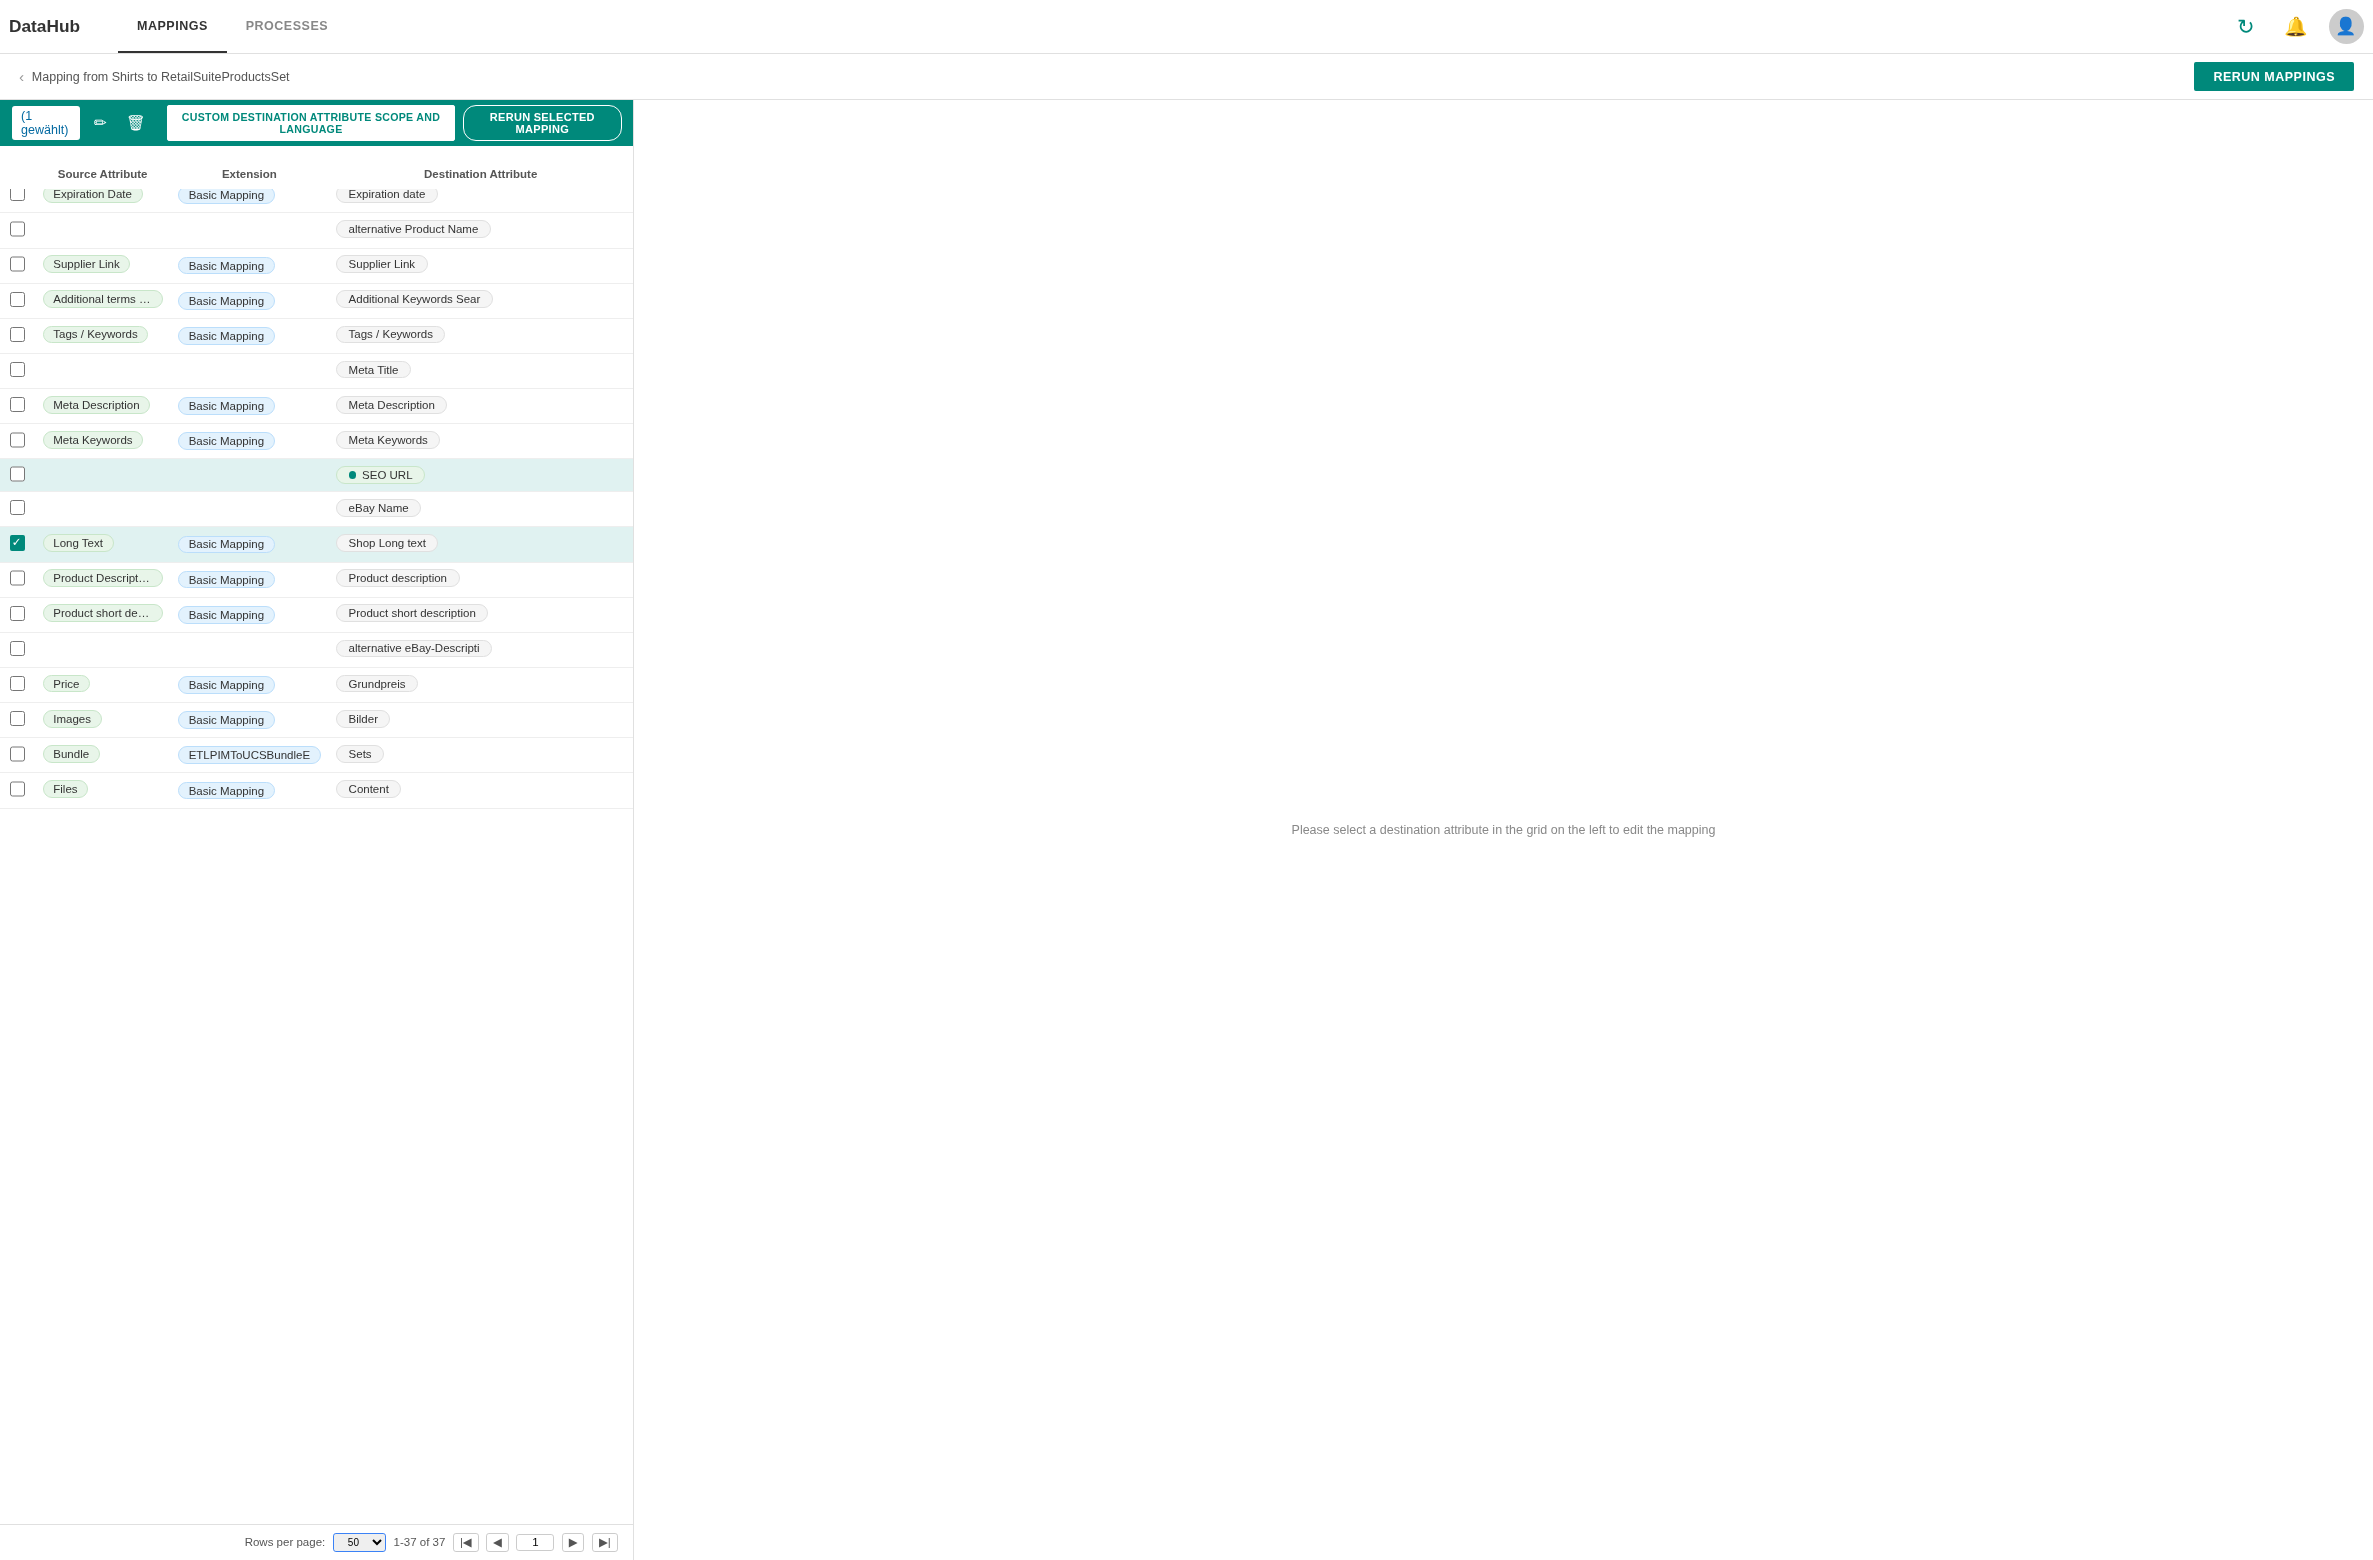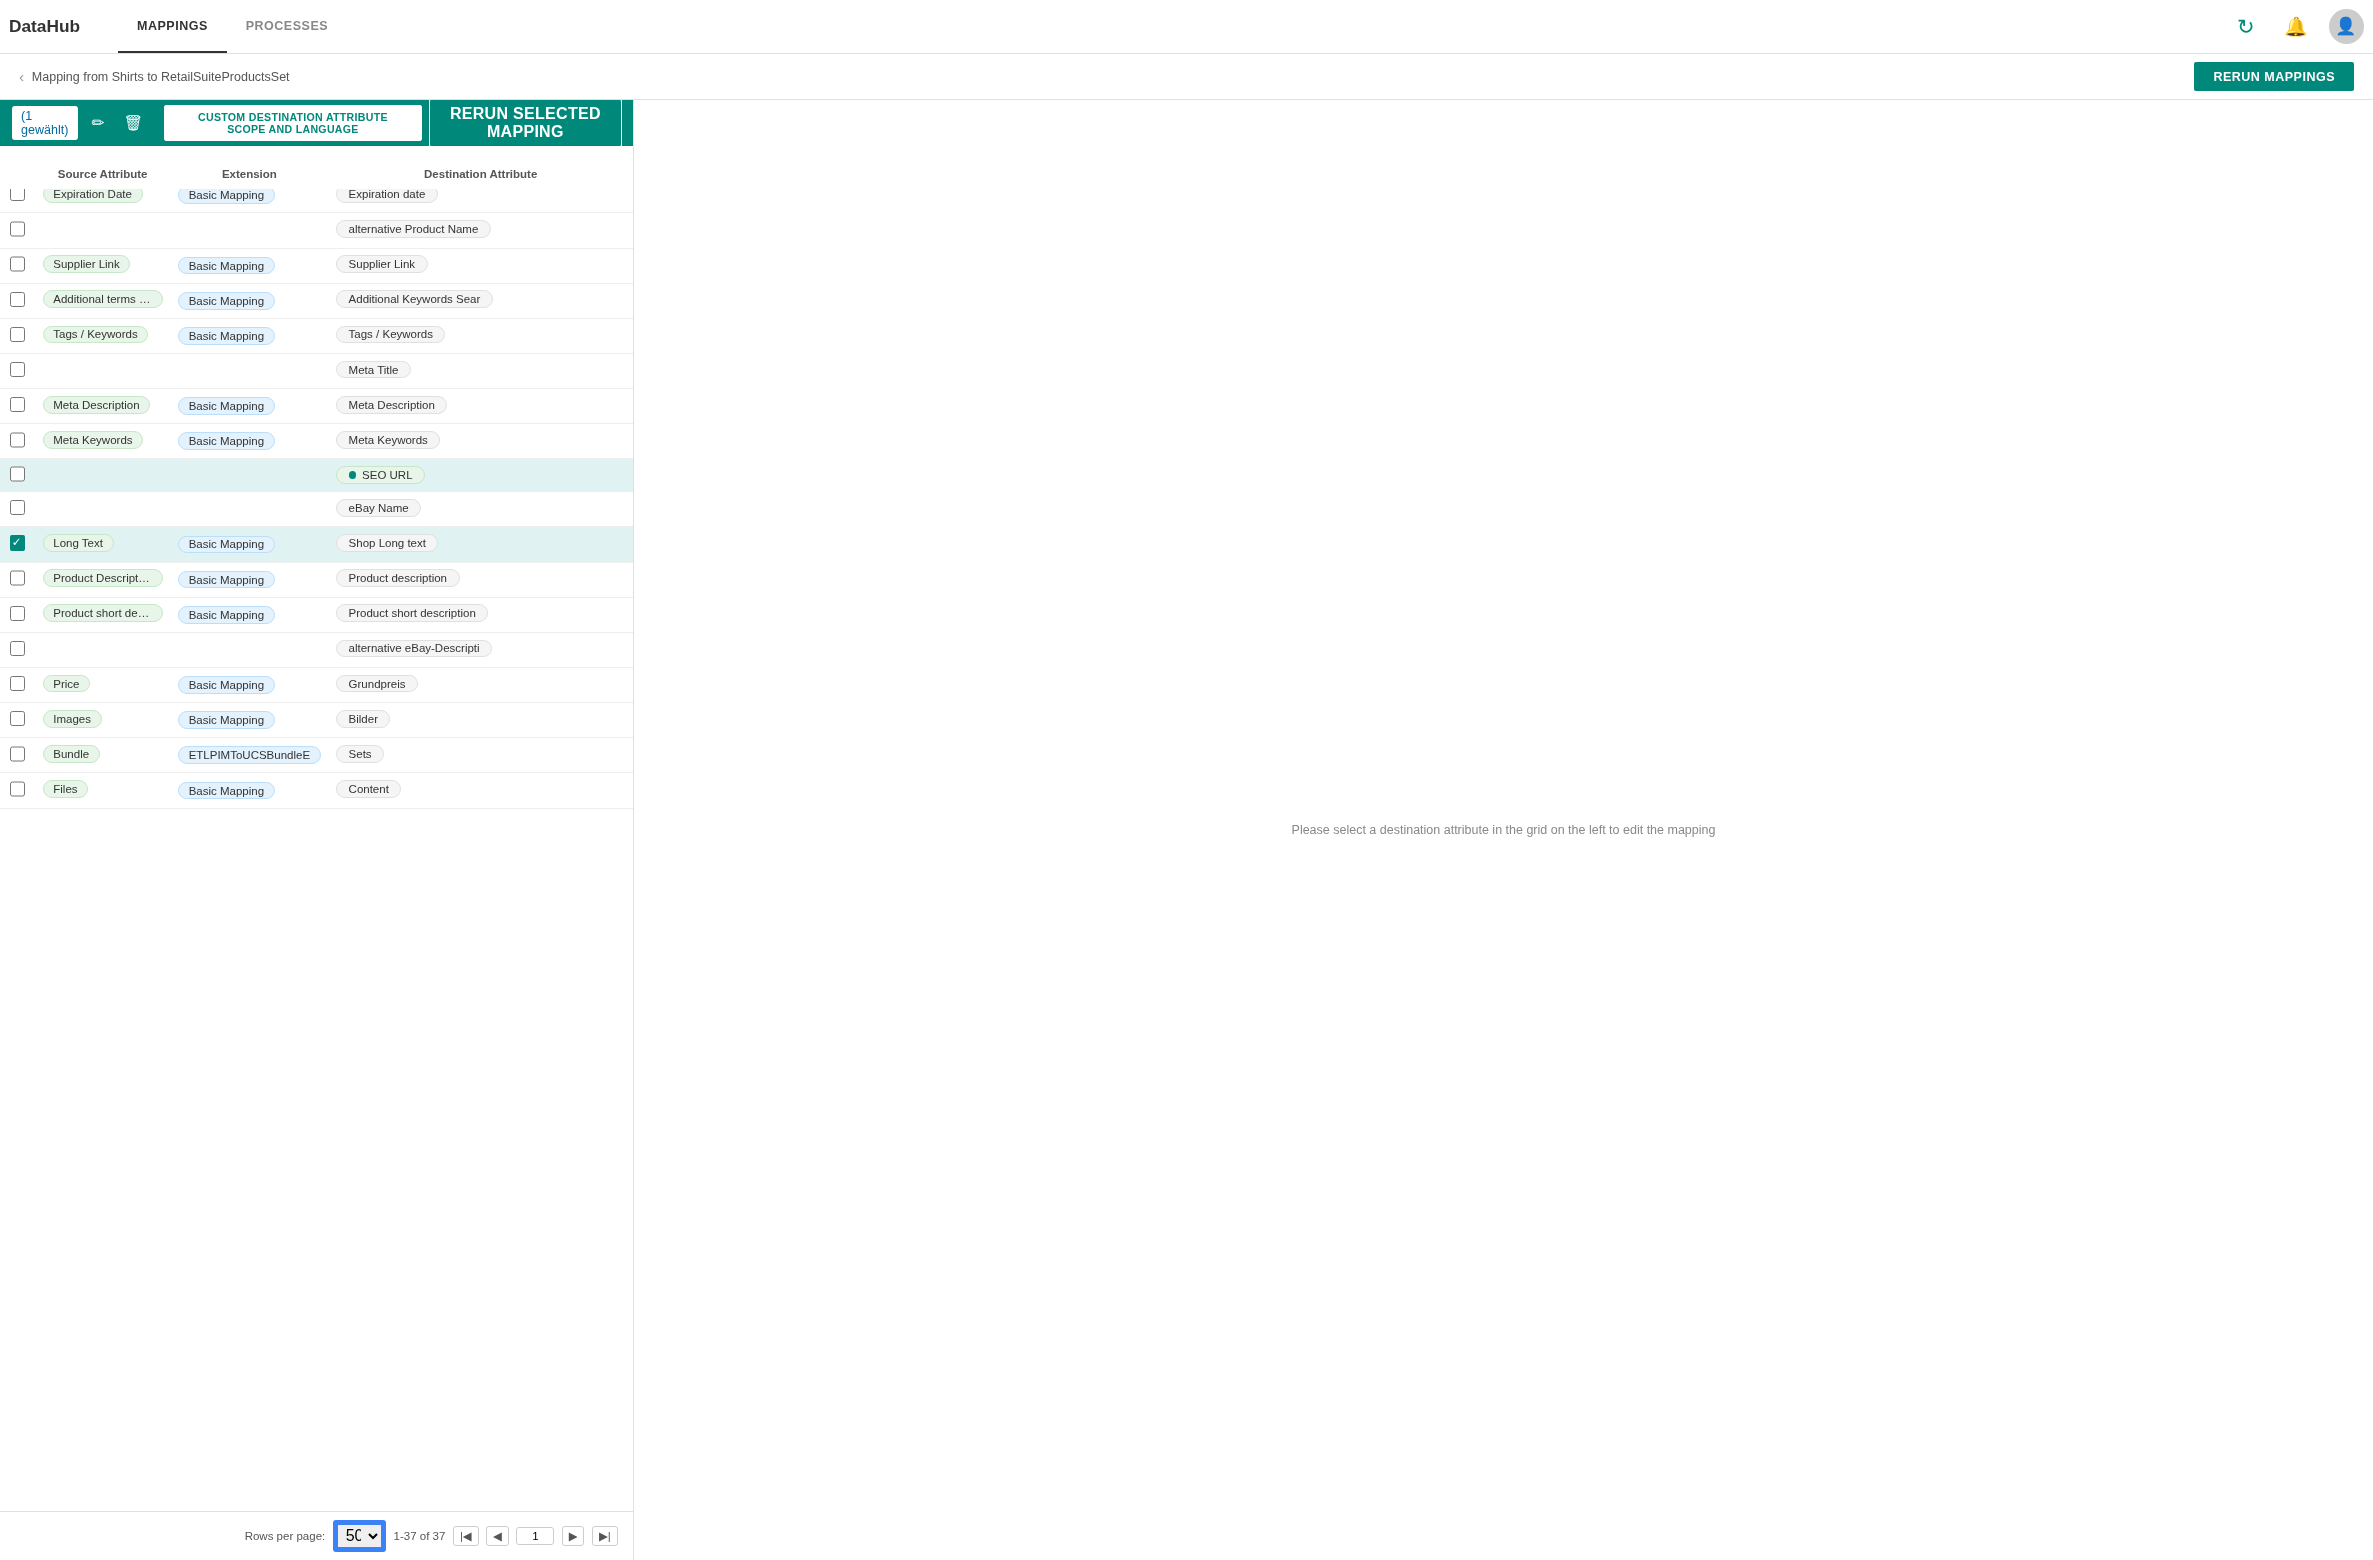--- a/index.html
+++ b/index.html
@@ -159,25 +159,25 @@
       font-weight: 700;
       letter-spacing: 0.3px;
       cursor: pointer;
       border-radius: 1.9px;
     }
     .rerun-selected-btn {
       background: #00897b;
       color: #fff;
       border: 1.9px solid #fff;
       padding: 4.8px 13.4px;
-      font-size: 16px;
+      font-size: 11px;
       font-weight: 700;
       letter-spacing: 0.3px;
       cursor: pointer;
-      border-radius: 2px;
+      border-radius: 13px;
     }
 
     
     .table-container {
       flex: 1;
       overflow-y: auto;
     }
     .mapping-table {
       width: 100%;
       border-collapse: collapse;
@@ -296,24 +296,24 @@
       padding: 7.7px 15.4px;
       display: flex;
       align-items: center;
       justify-content: flex-end;
       gap: 7.7px;
       font-size: 11.5px;
       color: #555;
       background: #fff;
     }
     .pagination-bar select {
-      border: 5px solid #3b82f6;
+      border: 1px solid #3b82f6;
       border-radius: 2.9px;
       padding: 1.9px 3.8px;
-      font-size: 16px;
+      font-size: 10px;
     }
     .page-nav-btn {
       background: none;
       border: 1px solid #ccc;
       border-radius: 2.9px;
       padding: 1.9px 5.8px;
       cursor: pointer;
       font-size: 11.5px;
       color: #555;
     }

